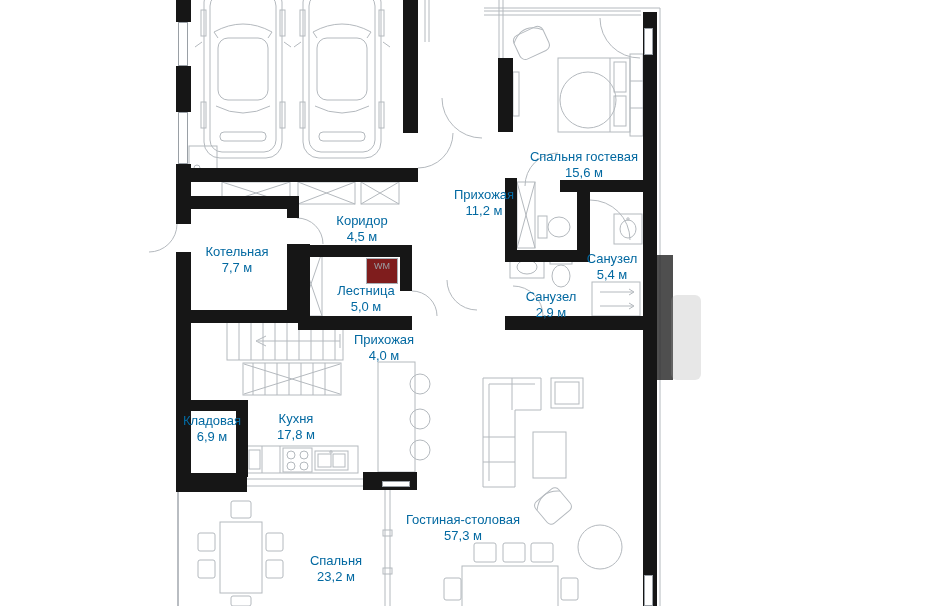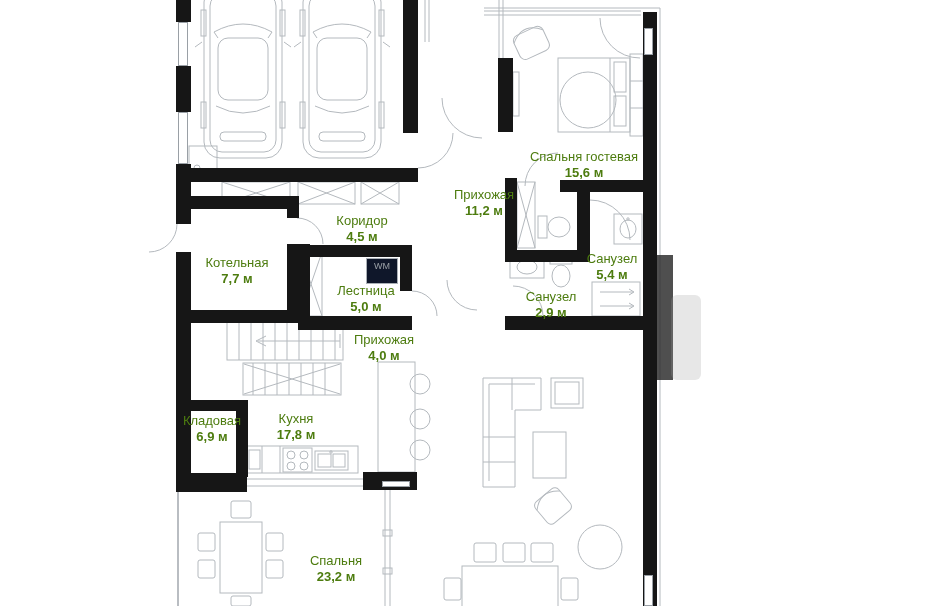--- a/index.html
+++ b/index.html
@@ -5,25 +5,25 @@
   html,body{margin:0;padding:0;background:#ffffff;}
   .stage{position:relative;width:926px;height:606px;overflow:hidden;background:#ffffff;
          font-family:"Liberation Sans",sans-serif;}
   
   .w{position:absolute;background:#161616;}
   
   .win{position:absolute;background:#ffffff;border:1px solid #9aa0a6;box-sizing:border-box;}
   
   .tl{position:absolute;background:#b9bdc2;}
   
-  .lbl{position:absolute;transform:translate(-50%,-50%);text-align:center;color:#4d7c0f;
+  .lbl{position:absolute;transform:translate(-50%,-50%);text-align:center;color:#0369a1;
        font-size:13px;line-height:16px;white-space:nowrap;}
   .lbl .nm{display:block;font-weight:400;}
-  .lbl .ar{display:block;font-weight:700;}
-  .wmbox{position:absolute;border:1px solid #aab0b6;box-sizing:border-box;background:#0f172a;
+  .lbl .ar{display:block;font-weight:400;}
+  .wmbox{position:absolute;border:1px solid #aab0b6;box-sizing:border-box;background:#7f1d1d;
          display:flex;align-items:flex-start;justify-content:center;
          font-size:9px;color:#9aa0a6;padding-top:2px;}
   .wmark{position:absolute;}
   svg.furn{position:absolute;left:0;top:0;}
   svg.furn *{fill:none;stroke:#b4b9be;stroke-width:1;}
 </style>
 </head>
 <body>
 
 <div class="stage">
@@ -263,21 +263,21 @@
     <span class="ar">15,6 м</span>
   </div>
   <div class="lbl" style="left:484px;top:203px">
     <span class="nm">Прихожая</span>
     <span class="ar">11,2 м</span>
   </div>
   <div class="lbl" style="left:362px;top:229px">
     <span class="nm">Коридор</span>
     <span class="ar">4,5 м</span>
   </div>
-  <div class="lbl" style="left:237px;top:271px">
+  <div class="lbl" style="left:237px;top:260px">
     <span class="nm">Котельная</span>
     <span class="ar">7,7 м</span>
   </div>
   <div class="lbl" style="left:366px;top:299px">
     <span class="nm">Лестница</span>
     <span class="ar">5,0 м</span>
   </div>
   <div class="lbl" style="left:612px;top:267px">
     <span class="nm">Санузел</span>
     <span class="ar">5,4 м</span>
@@ -291,20 +291,24 @@
     <span class="ar">4,0 м</span>
   </div>
   <div class="lbl" style="left:212px;top:429px">
     <span class="nm">Кладовая</span>
     <span class="ar">6,9 м</span>
   </div>
   <div class="lbl" style="left:296px;top:427px">
     <span class="nm">Кухня</span>
     <span class="ar">17,8 м</span>
   </div>
+  <div class="lbl" style="left:463px;top:528px">
+    <span class="nm">Гостиная-столовая</span>
+    <span class="ar">57,3 м</span>
+  </div>
   <div class="lbl" style="left:336px;top:569px">
     <span class="nm">Спальня</span>
     <span class="ar">23,2 м</span>
   </div>
 
   <div class="wmbox" style="left:366px;top:258px;width:32px;height:26px">
     <span>WM</span>
   </div>
 
 </div>

